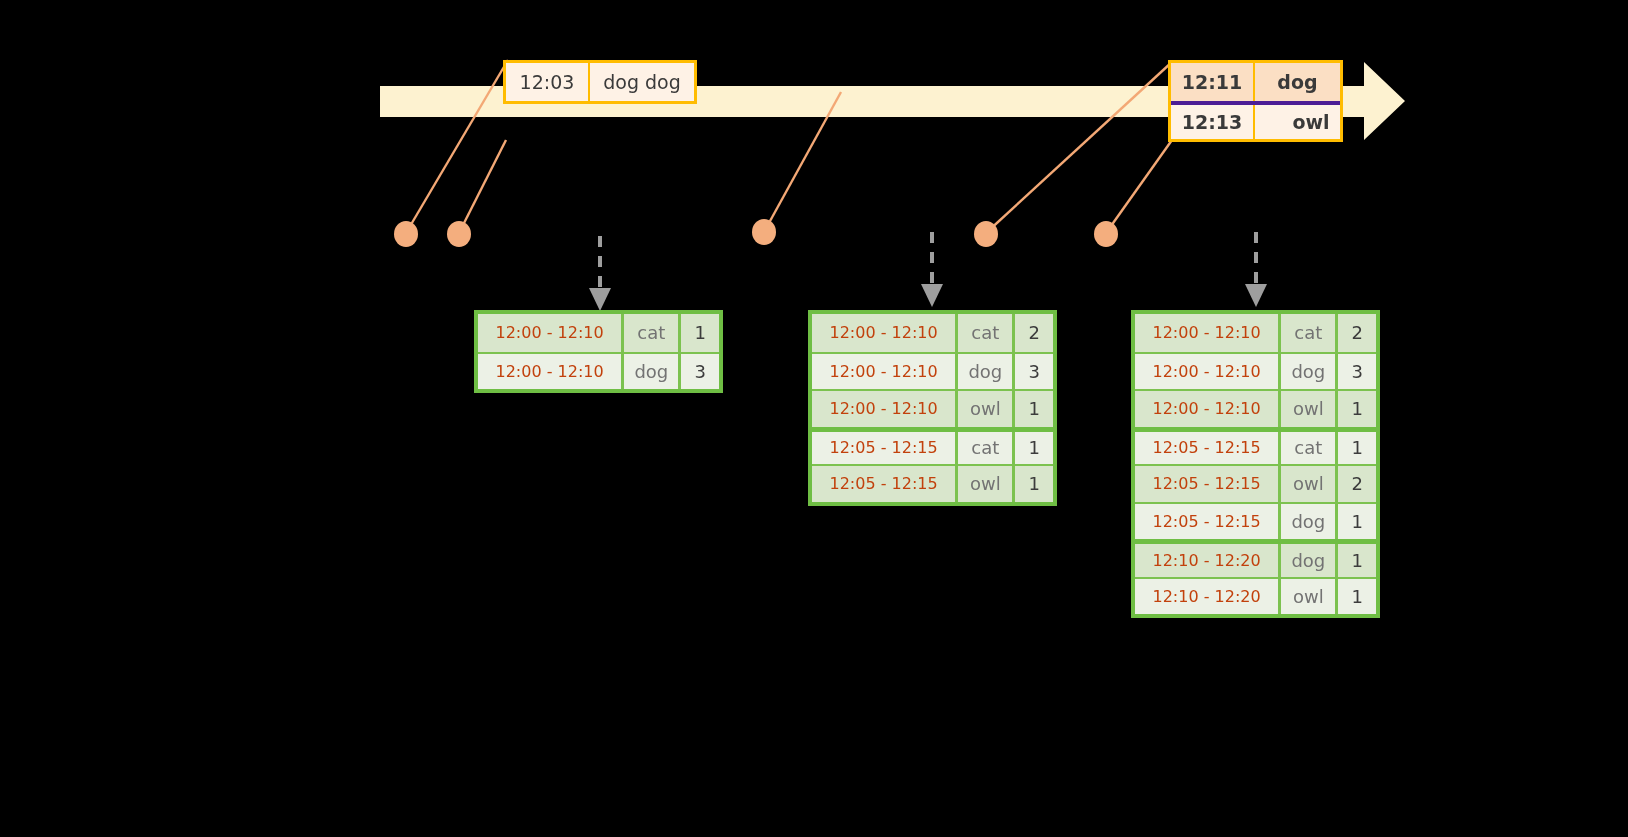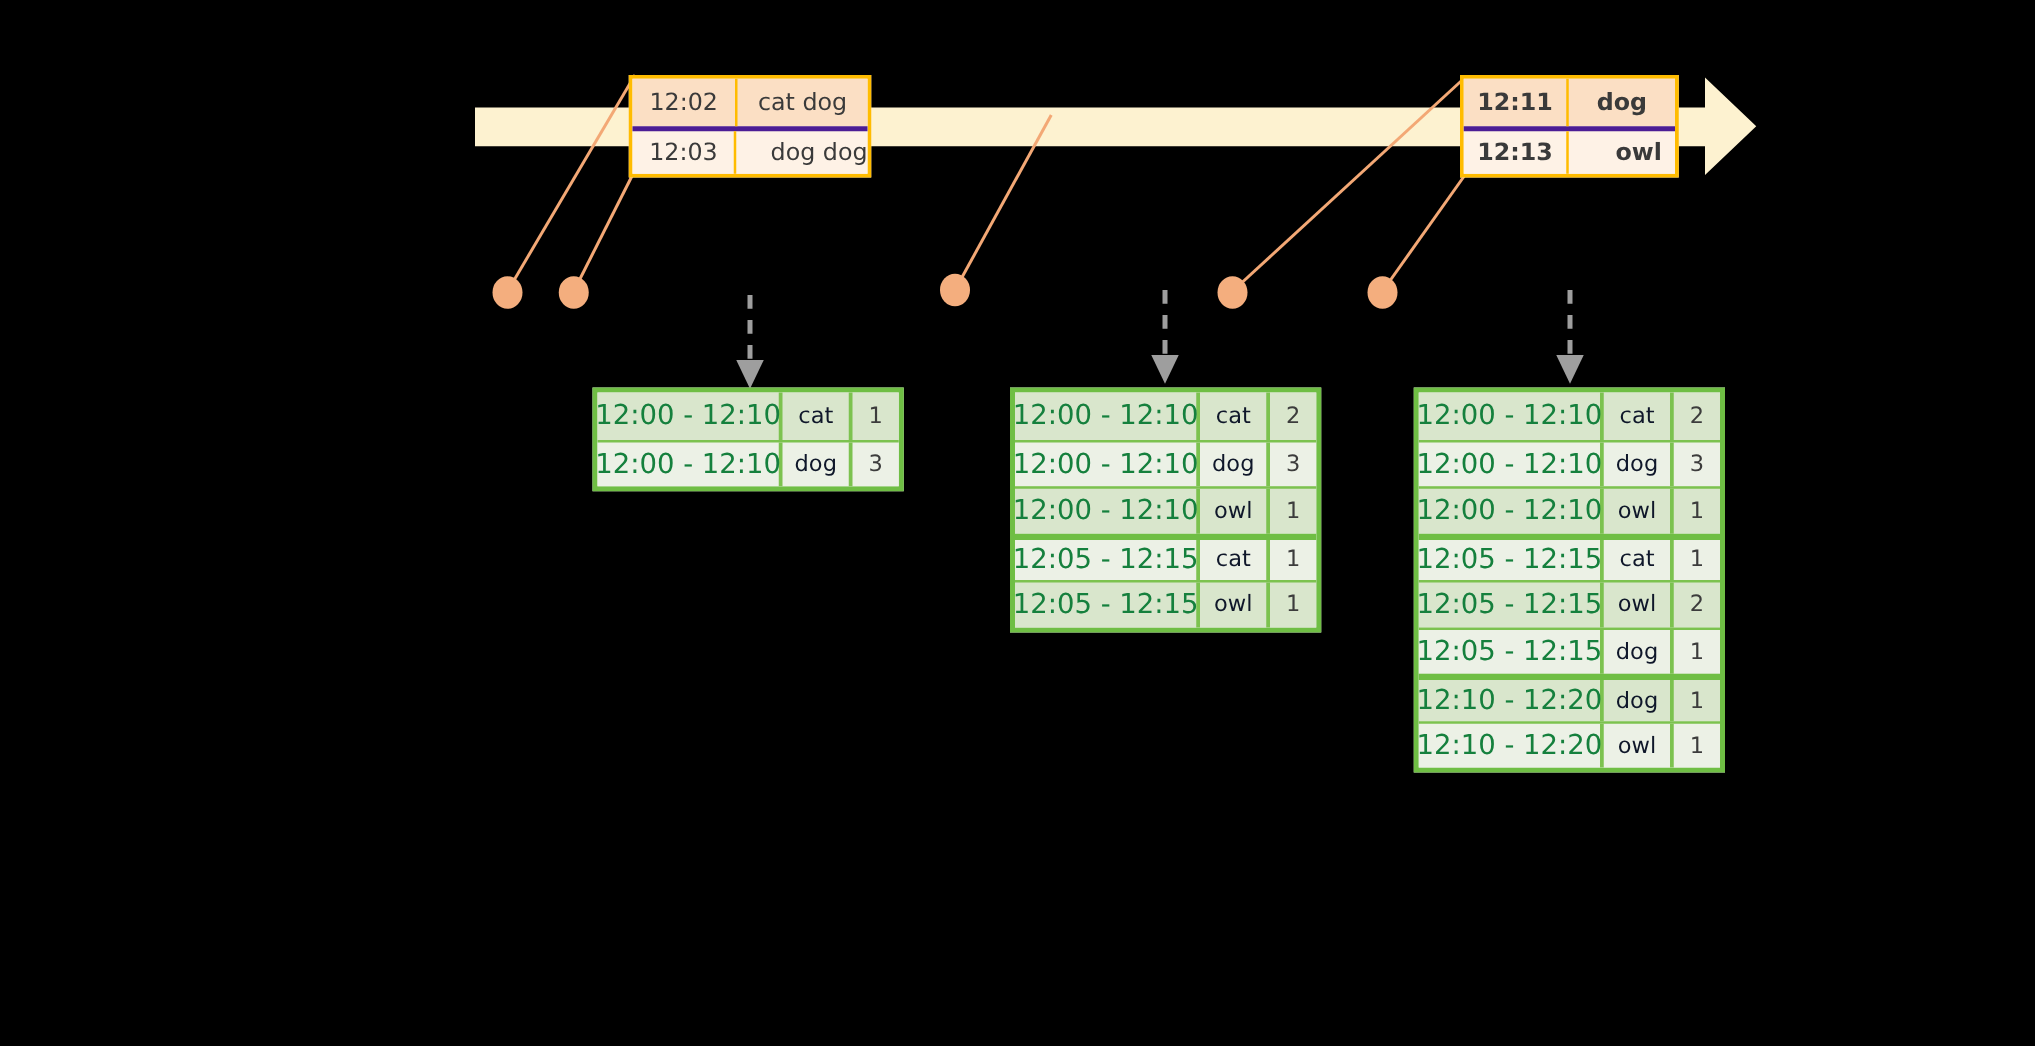--- a/index.html
+++ b/index.html
@@ -41,26 +41,26 @@
     background:#E9F0E3;
     z-index:4;
   }
   .grow{display:flex;height:37.5px;box-sizing:border-box;}
   .grow.alt{background:#D9E6CC;}
   .grow.norm{background:#ECF1E6;}
   .grow + .grow{border-top:2px solid #7CC24F;}
   .grow.groupstart{border-top:5px solid #6FBE44;}
   .gc-win{
     width:148px;display:flex;align-items:center;justify-content:center;
-    font-size:22px;color:#15803d;border-right:3px solid #7CC24F;
+    font-size:16px;color:#c2410c;border-right:3px solid #7CC24F;
     box-sizing:border-box;white-space:nowrap;
   }
   .gc-word{
     width:58px;display:flex;align-items:center;justify-content:center;
-    font-size:18px;color:#0f172a;border-right:3px solid #7CC24F;
+    font-size:18px;color:#737373;border-right:3px solid #7CC24F;
     box-sizing:border-box;white-space:nowrap;
   }
   .gc-cnt{
     width:38px;display:flex;align-items:center;justify-content:center;
     font-size:18px;color:#3c3c3c;box-sizing:border-box;white-space:nowrap;
   }
 </style>
 </head>
 <body>
 
@@ -92,24 +92,20 @@
       <line x1="600" y1="236" x2="600" y2="292" stroke-dasharray="11 9"></line>
       <polygon points="589,288 611,288 600,311" fill="#9E9E9E" stroke="none"></polygon>
       <line x1="932" y1="232" x2="932" y2="288" stroke-dasharray="11 9"></line>
       <polygon points="921,284 943,284 932,307" fill="#9E9E9E" stroke="none"></polygon>
       <line x1="1256" y1="232" x2="1256" y2="288" stroke-dasharray="11 9"></line>
       <polygon points="1245,284 1267,284 1256,307" fill="#9E9E9E" stroke="none"></polygon>
     </g>
   </svg>
 
   <div class="evtbox" style="left:503px;top:60px;width:194px;">
-    <div class="evtrow shade">
-      <div class="evt-time">12:02</div>
-      <div class="evt-words">cat dog</div>
-    </div>
     <div class="evtrow plain">
       <div class="evt-time">12:03</div>
       <div class="evt-words">dog dog</div>
     </div>
   </div>
 
 
   <div class="evtbox" style="left:1168px;top:60px;width:175px;font-weight:bold;">
     <div class="evtrow shade">
       <div class="evt-time">12:11</div>

